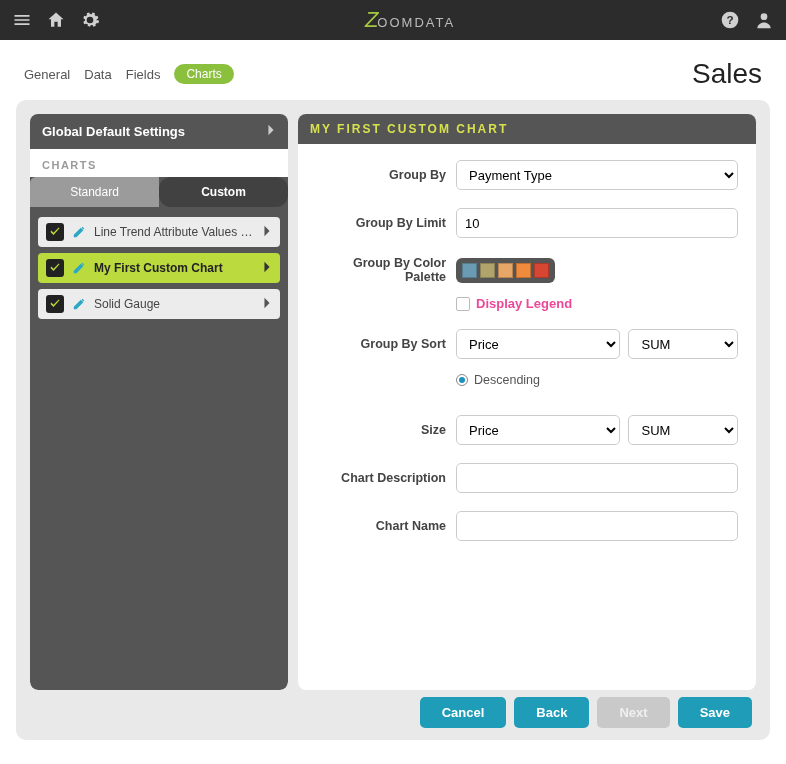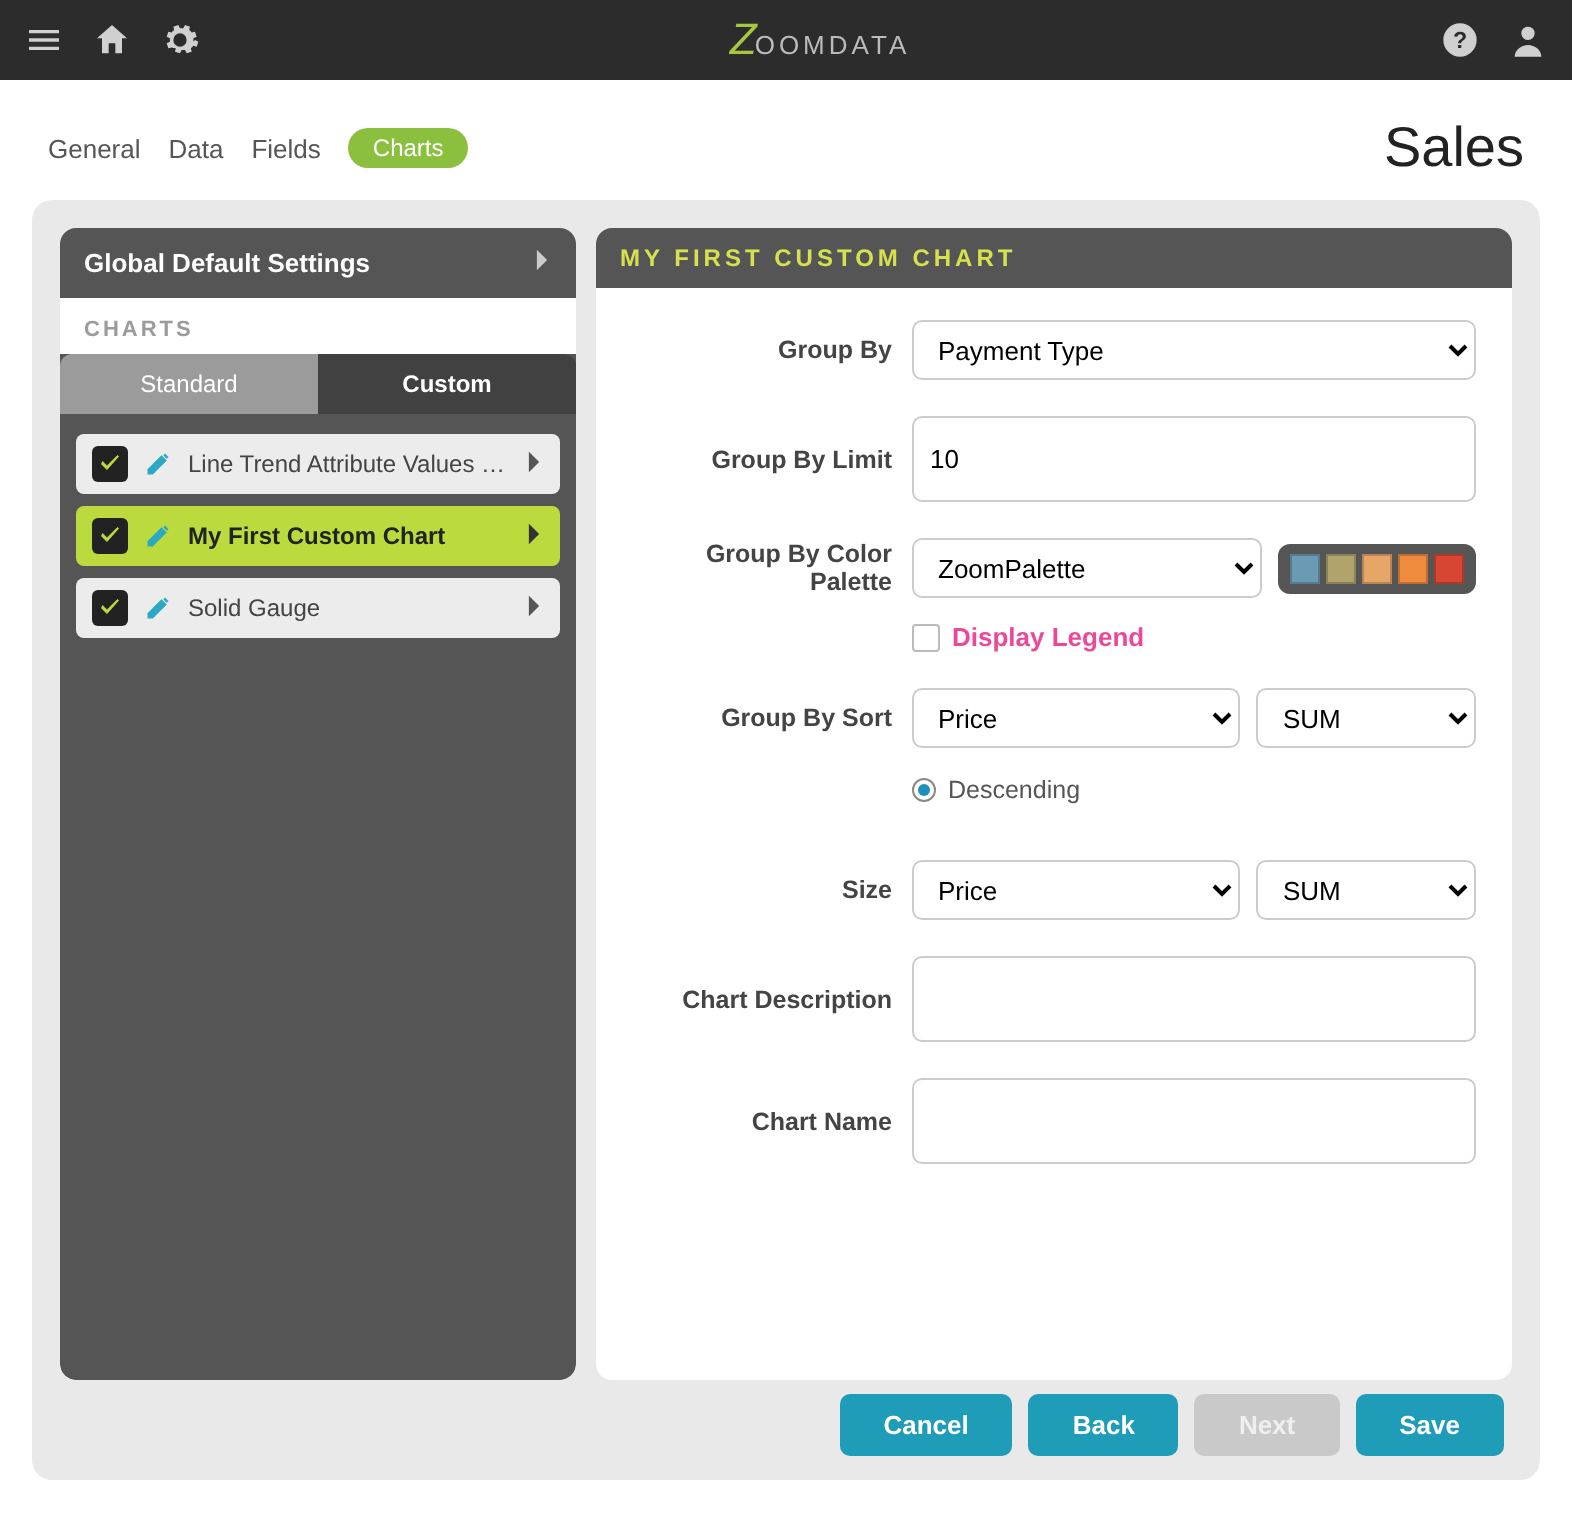--- a/index.html
+++ b/index.html
@@ -25,42 +25,42 @@
   .panel { background: #e9e9e9; border-radius: 10px; margin: 0 16px 16px 16px; padding: 14px 14px 50px 14px; display: flex; gap: 10px; position: relative; min-height: 640px; }
 
   
   .sidebar { width: 258px; background: #fff; border-radius: 8px; overflow: hidden; display: flex; flex-direction: column;}
   .side-header { background: #555; color: #fff; padding: 10px 12px; font-size: 13px; font-weight: 700; display: flex; align-items: center; justify-content: space-between; cursor: pointer; }
   .side-sub { color: #9b9b9b; font-size: 11px; letter-spacing: 1.5px; padding: 10px 12px 6px 12px; font-weight: 600; }
   .side-body { background: #555; flex: 1; border-radius: 0 0 8px 8px; padding-bottom: 20px; }
   .tabs { display: flex; }
   .tab { flex: 1; text-align: center; padding: 8px 0; font-size: 12px; color: #fff; background: #414141; cursor: pointer;}
   .tab.inactive { background: #9b9b9b; border-top-left-radius: 6px; }
-  .tab.active { border-top-right-radius: 6px; font-weight: 600;}
+  .tab.active { border-top-right-radius: 6px; font-weight: 600; border-radius: 12px;}
   .chart-list { padding: 10px 8px; display: flex; flex-direction: column; gap: 6px; }
   .chart-item { background: #ececec; border-radius: 4px; padding: 6px 8px; display: flex; align-items: center; gap: 8px; font-size: 12px; color: #444; cursor: pointer; }
   .chart-item.selected { background: #bada3e; color: #222; font-weight: 600; }
   .check { width: 18px; height: 18px; background: #222; border-radius: 3px; display: flex; align-items: center; justify-content: center; flex-shrink: 0;}
   .check svg { fill: #bada3e; }
   .pencil { width: 14px; height: 14px; flex-shrink: 0; }
   .pencil svg { fill: #2aa8c4; }
   .chart-item .cname { flex: 1; white-space: nowrap; overflow: hidden; text-overflow: ellipsis; }
   .chart-item .chev svg { fill: #555; }
   .chart-item.selected .chev svg { fill: #333; }
 
   
   .form-area { flex: 1; background: #fff; border-radius: 8px; overflow: hidden; display: flex; flex-direction: column; }
   .form-header { background: #555; color: #d7e04e; padding: 8px 12px; font-size: 12px; letter-spacing: 2px; font-weight: 700; text-transform: uppercase; }
   .form-body { padding: 16px 18px; font-size: 13px; }
   .row { display: flex; align-items: center; margin-bottom: 18px; gap: 10px; }
   .row .label { width: 130px; text-align: right; color: #444; font-weight: 600; font-size: 12.5px; flex-shrink: 0; }
   .row .controls { flex: 1; display: flex; gap: 8px; align-items: center; }
   .sel { border: 1px solid #ccc; border-radius: 5px; padding: 5px 8px; font-size: 13px; background: #fff; height: 30px; }
   .sel.full { flex: 1; }
-  .inp { border: 1px solid #ccc; border-radius: 5px; padding: 5px 8px; font-size: 13px; height: 43px; flex: 1; }
+  .inp { border: 1px solid #ccc; border-radius: 5px; padding: 5px 8px; font-size: 13px; height: 30px; flex: 1; }
   .palette { background: #555; border-radius: 6px; padding: 5px 6px; display: flex; gap: 3px; }
   .sw { width: 15px; height: 15px; border: 1px solid rgba(0,0,0,0.2); }
   .checkbox-row { display: flex; align-items: center; gap: 6px; font-size: 13px; font-weight: 600; color: #ec4899;}
   .cbox { width: 14px; height: 14px; border: 1px solid #bbb; border-radius: 2px; }
   .radio-group { padding-left: 140px; margin: -4px 0 22px 0;}
   .radio-row { display: flex; align-items: center; gap: 6px; font-size: 12.5px; color: #555; margin: 6px 0; text-align: right;}
   .radio { width: 12px; height: 12px; border: 1px solid #888; border-radius: 50%; display: flex; align-items: center; justify-content: center;}
   .radio.checked::after { content: ""; width: 6px; height: 6px; background: #1e8fbf; border-radius: 50%; }
 
   
@@ -197,21 +197,20 @@
       <div class="row">
         <div class="label">Group By Limit</div>
         <div class="controls">
           <input class="inp" value="10" style="">
         </div>
       </div>
 
       <div class="row">
         <div class="label">Group By Color Palette</div>
         <div class="controls">
-          <select class="sel full"><option>ZoomPalette</option></select>
           <div class="palette">
             <div class="sw" style="background:#6b9bb3"></div>
             <div class="sw" style="background:#b0a36b"></div>
             <div class="sw" style="background:#e6a668"></div>
             <div class="sw" style="background:#f08a3c"></div>
             <div class="sw" style="background:#d64632"></div>
           </div>
         </div>
       </div>
 

